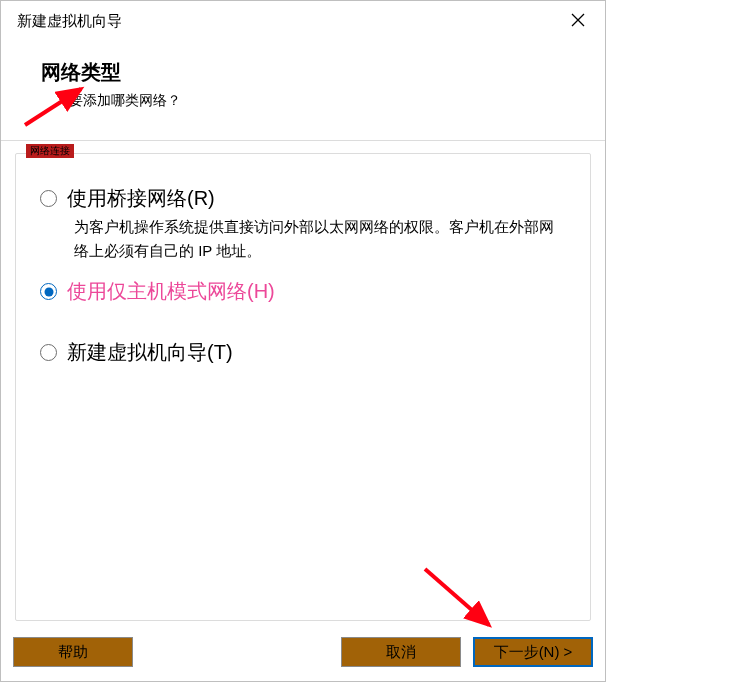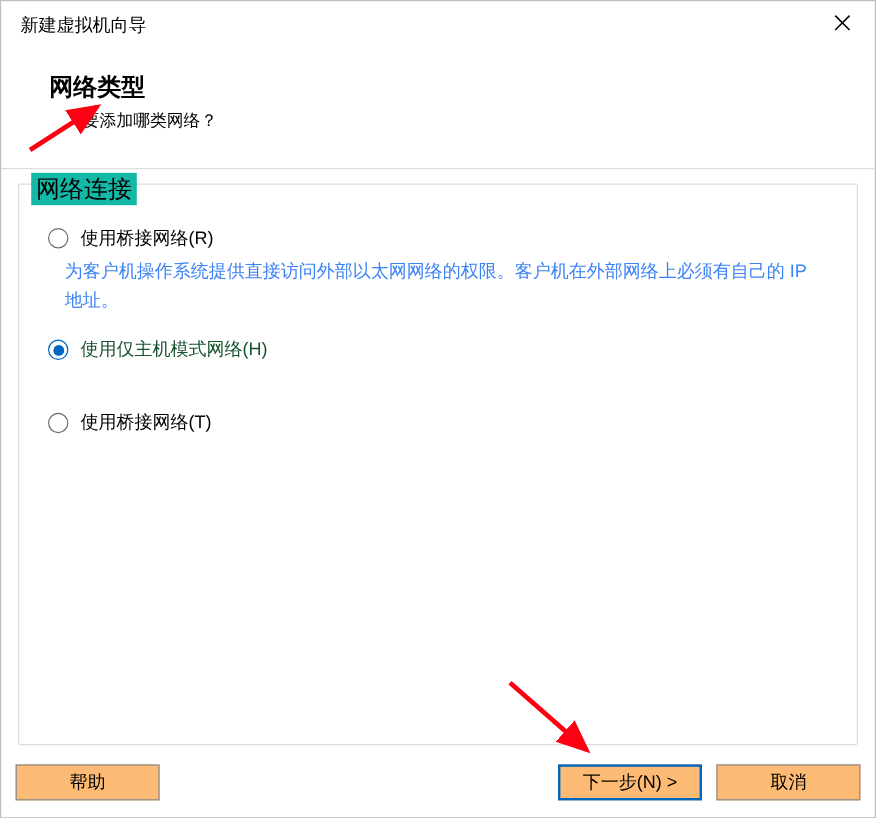--- a/index.html
+++ b/index.html
@@ -6,21 +6,21 @@
     html, body {
       width: 730px;
       height: 682px;
       font-family: "Microsoft YaHei", "PingFang SC", "Segoe UI", Tahoma, sans-serif;
       font-size: 14px;
       background: #fff;
       color: #000;
     }
     .window {
       position: relative;
-      width: 730px;
+      width: 606px;
       height: 682px;
       border: 1px solid #bfbfbf;
       background: #fff;
       display: flex;
       flex-direction: column;
     }
     .titlebar {
       display: flex;
       align-items: center;
       justify-content: space-between;
@@ -60,23 +60,23 @@
       border: 1px solid #dcdcdc;
       border-radius: 2px;
       padding: 24px 24px 24px 24px;
       position: relative;
       height: 468px;
     }
     .fieldset-legend {
       position: absolute;
       top: -10px;
       left: 10px;
-      background: #14b8a6;
+      background: #b91c1c;
       padding: 0 4px;
-      font-size: 20px;
+      font-size: 10px;
     }
     .option {
       display: flex;
       align-items: flex-start;
       margin-top: 10px;
       margin-bottom: 6px;
     }
     .option-group { margin-bottom: 18px; }
     .radio {
       width: 17px;
@@ -98,42 +98,42 @@
       position: absolute;
       width: 9px;
       height: 9px;
       background: #0067c0;
       border-radius: 50%;
       top: 50%;
       left: 50%;
       transform: translate(-50%, -50%);
     }
     .option-label {
-      font-size: 15px;
+      font-size: 20px;
       line-height: 21px;
       cursor: pointer;
     }
-    .option-label.selected { color: #14532d; }
+    .option-label.selected { color: #ec4899; }
     .option-desc {
       font-size: 15px;
       line-height: 24px;
-      margin-left: 14px;
-      color: #3b82f6;
+      margin-left: 34px;
+      color: #000000;
       max-width: 620px;
     }
     .footer {
       padding: 10px 12px 14px 12px;
       display: flex;
       align-items: center;
     }
     .btn {
       height: 30px;
       min-width: 120px;
       border: 1px solid #8a8a8a;
-      background: #fdba74;
+      background: #a16207;
       font-size: 15px;
       display: inline-flex;
       align-items: center;
       justify-content: center;
       cursor: pointer;
       padding: 0 10px;
     }
     .btn.primary {
       border: 2px solid #0067c0;
     }
@@ -184,33 +184,33 @@
       <div class="option-group">
         <div class="option">
           <span class="radio selected"></span>
           <span class="option-label selected">使用仅主机模式网络(H)</span>
         </div>
       </div>
 
       <div class="option-group" style="margin-top:40px;">
         <div class="option">
           <span class="radio"></span>
-          <span class="option-label">使用桥接网络(T)</span>
+          <span class="option-label">新建虚拟机向导(T)</span>
         </div>
       </div>
 
     </div>
 
   </div>
 
   <div class="footer">
     <span class="btn">帮助</span>
     <span class="footer-spacer"></span>
+    <span class="btn">取消</span>
     <span class="btn primary">下一步(N) &gt;</span>
-    <span class="btn">取消</span>
   </div>
 
   <div class="arrow" style="left:20px; top:80px;">
     <svg width="80" height="50">
       <defs>
         <marker id="ah1" markerWidth="8" markerHeight="8" refX="6" refY="3" orient="auto">
           <path d="M0,0 L7,3 L0,6 Z" fill="#ff0012"></path>
         </marker>
       </defs>
       <line x1="4" y1="44" x2="60" y2="8" stroke="#ff0012" stroke-width="4" marker-end="url(#ah1)"></line>

